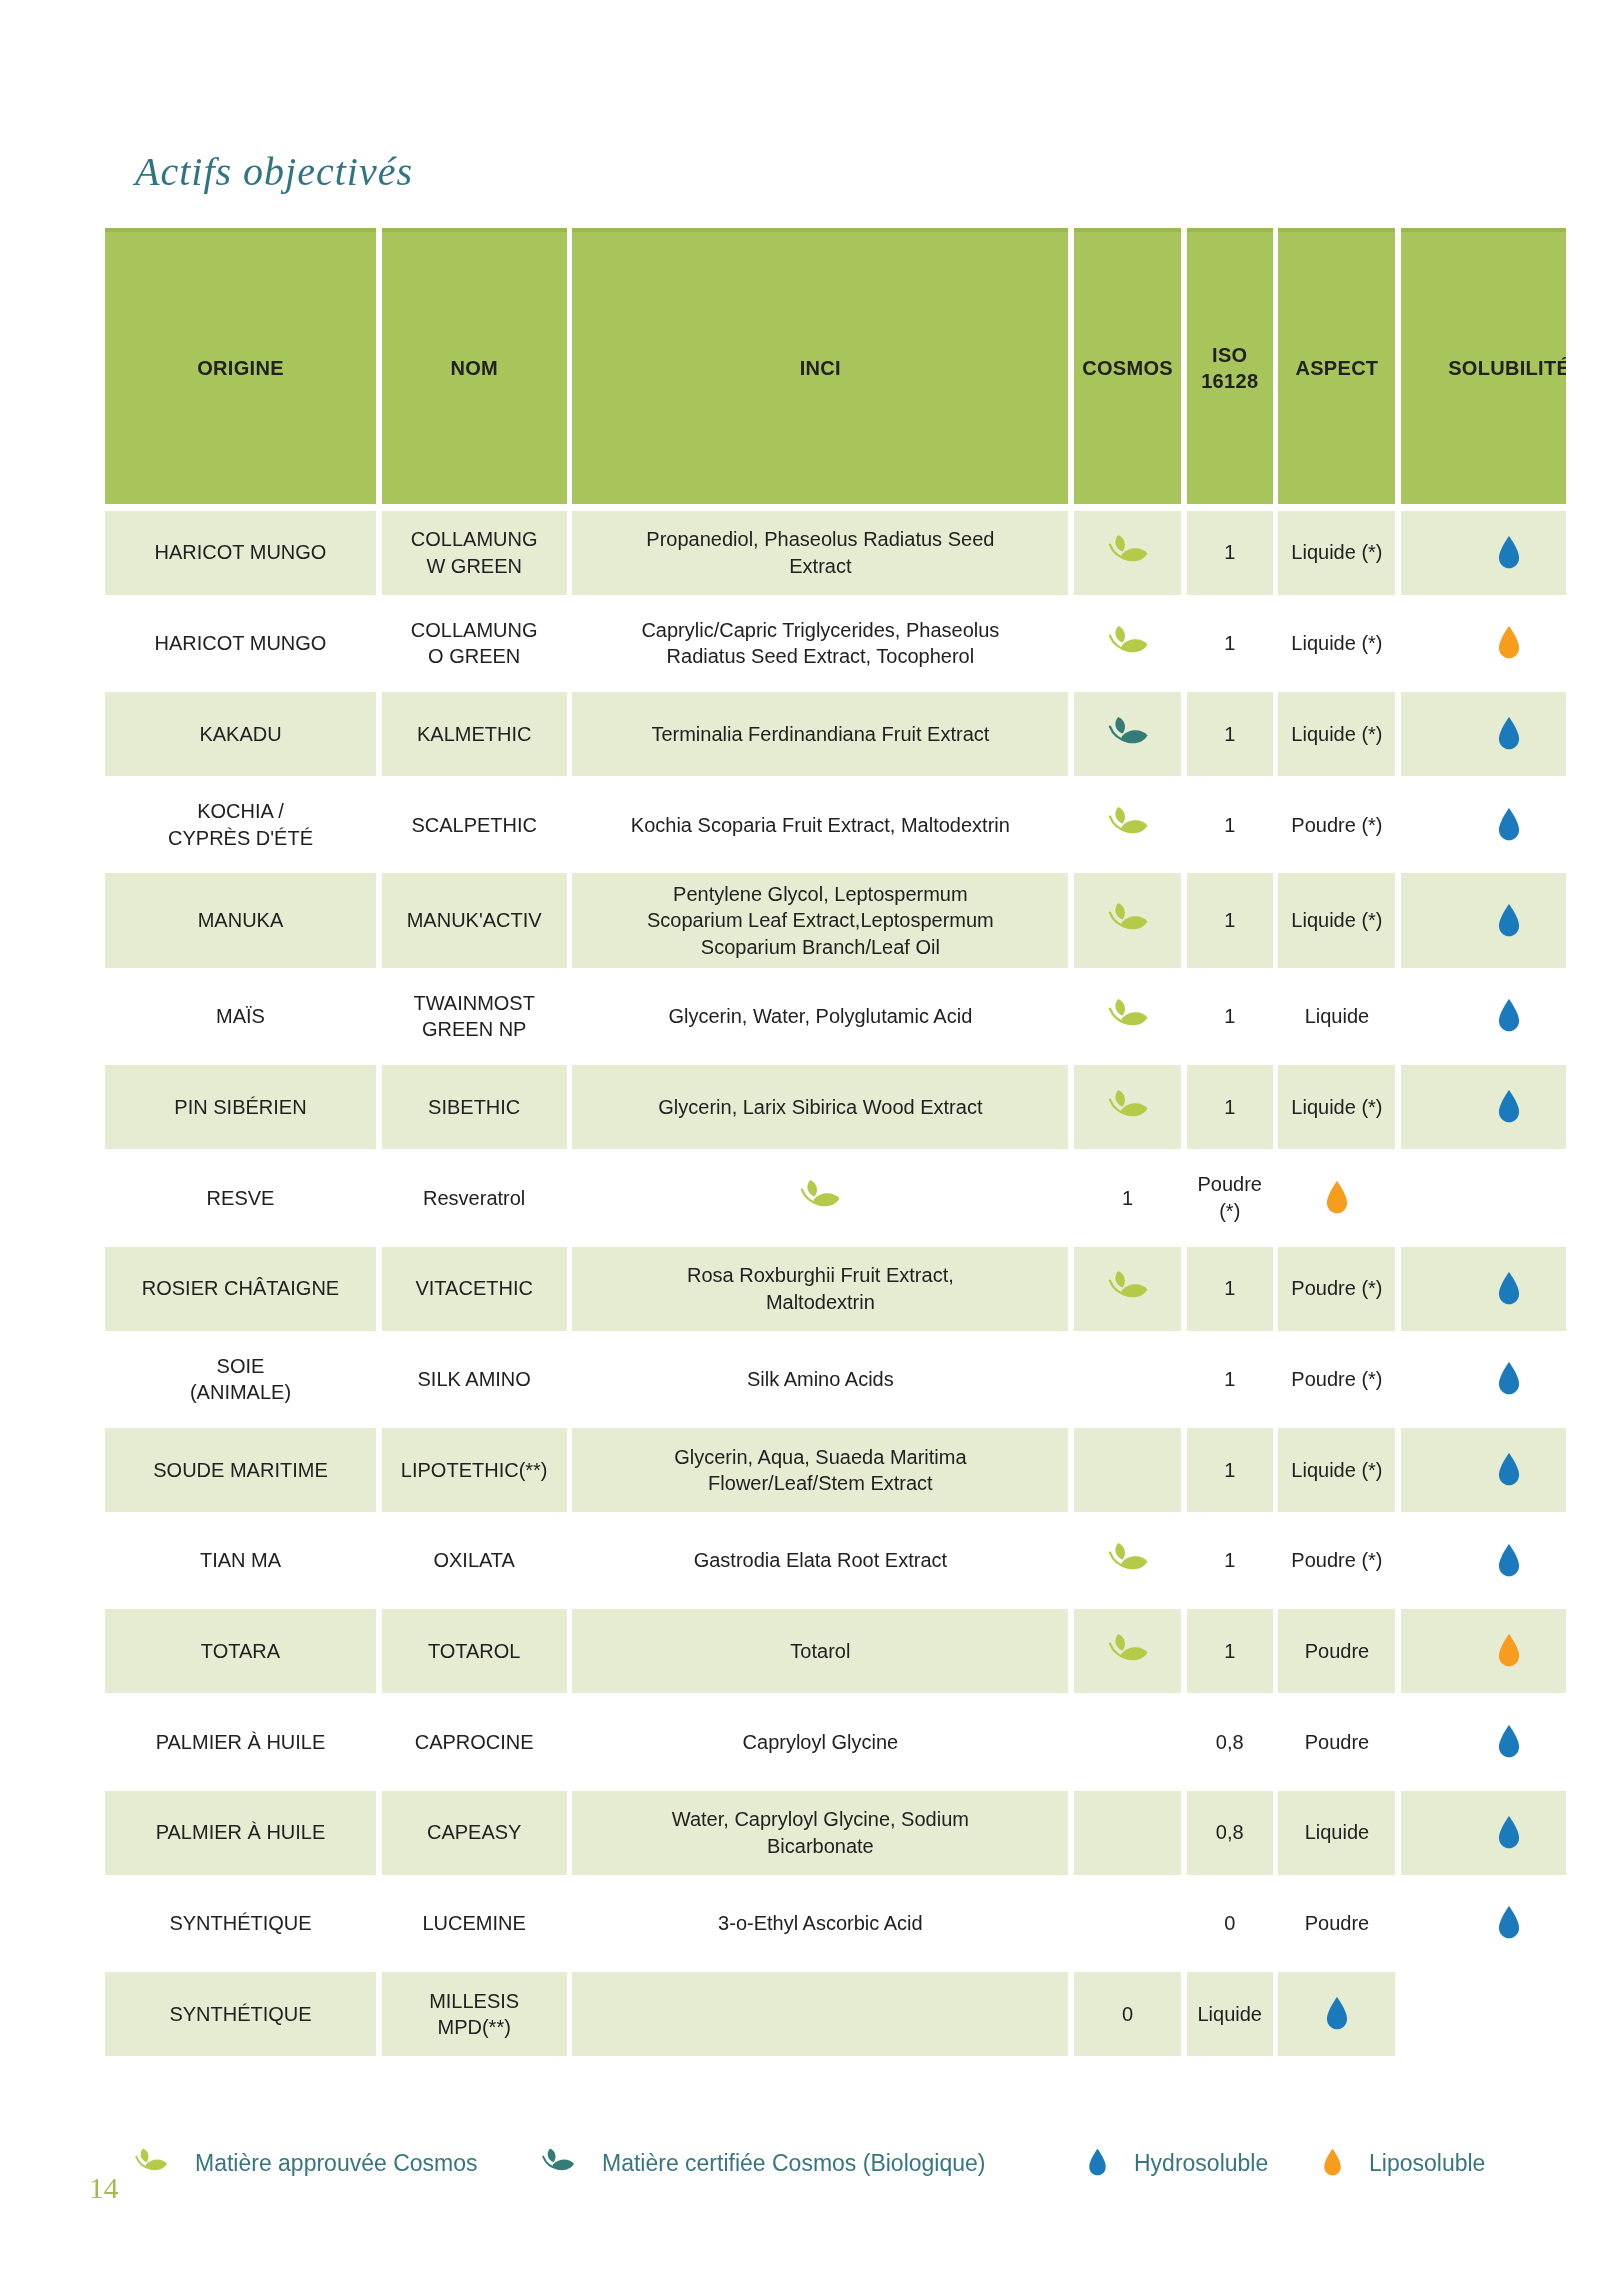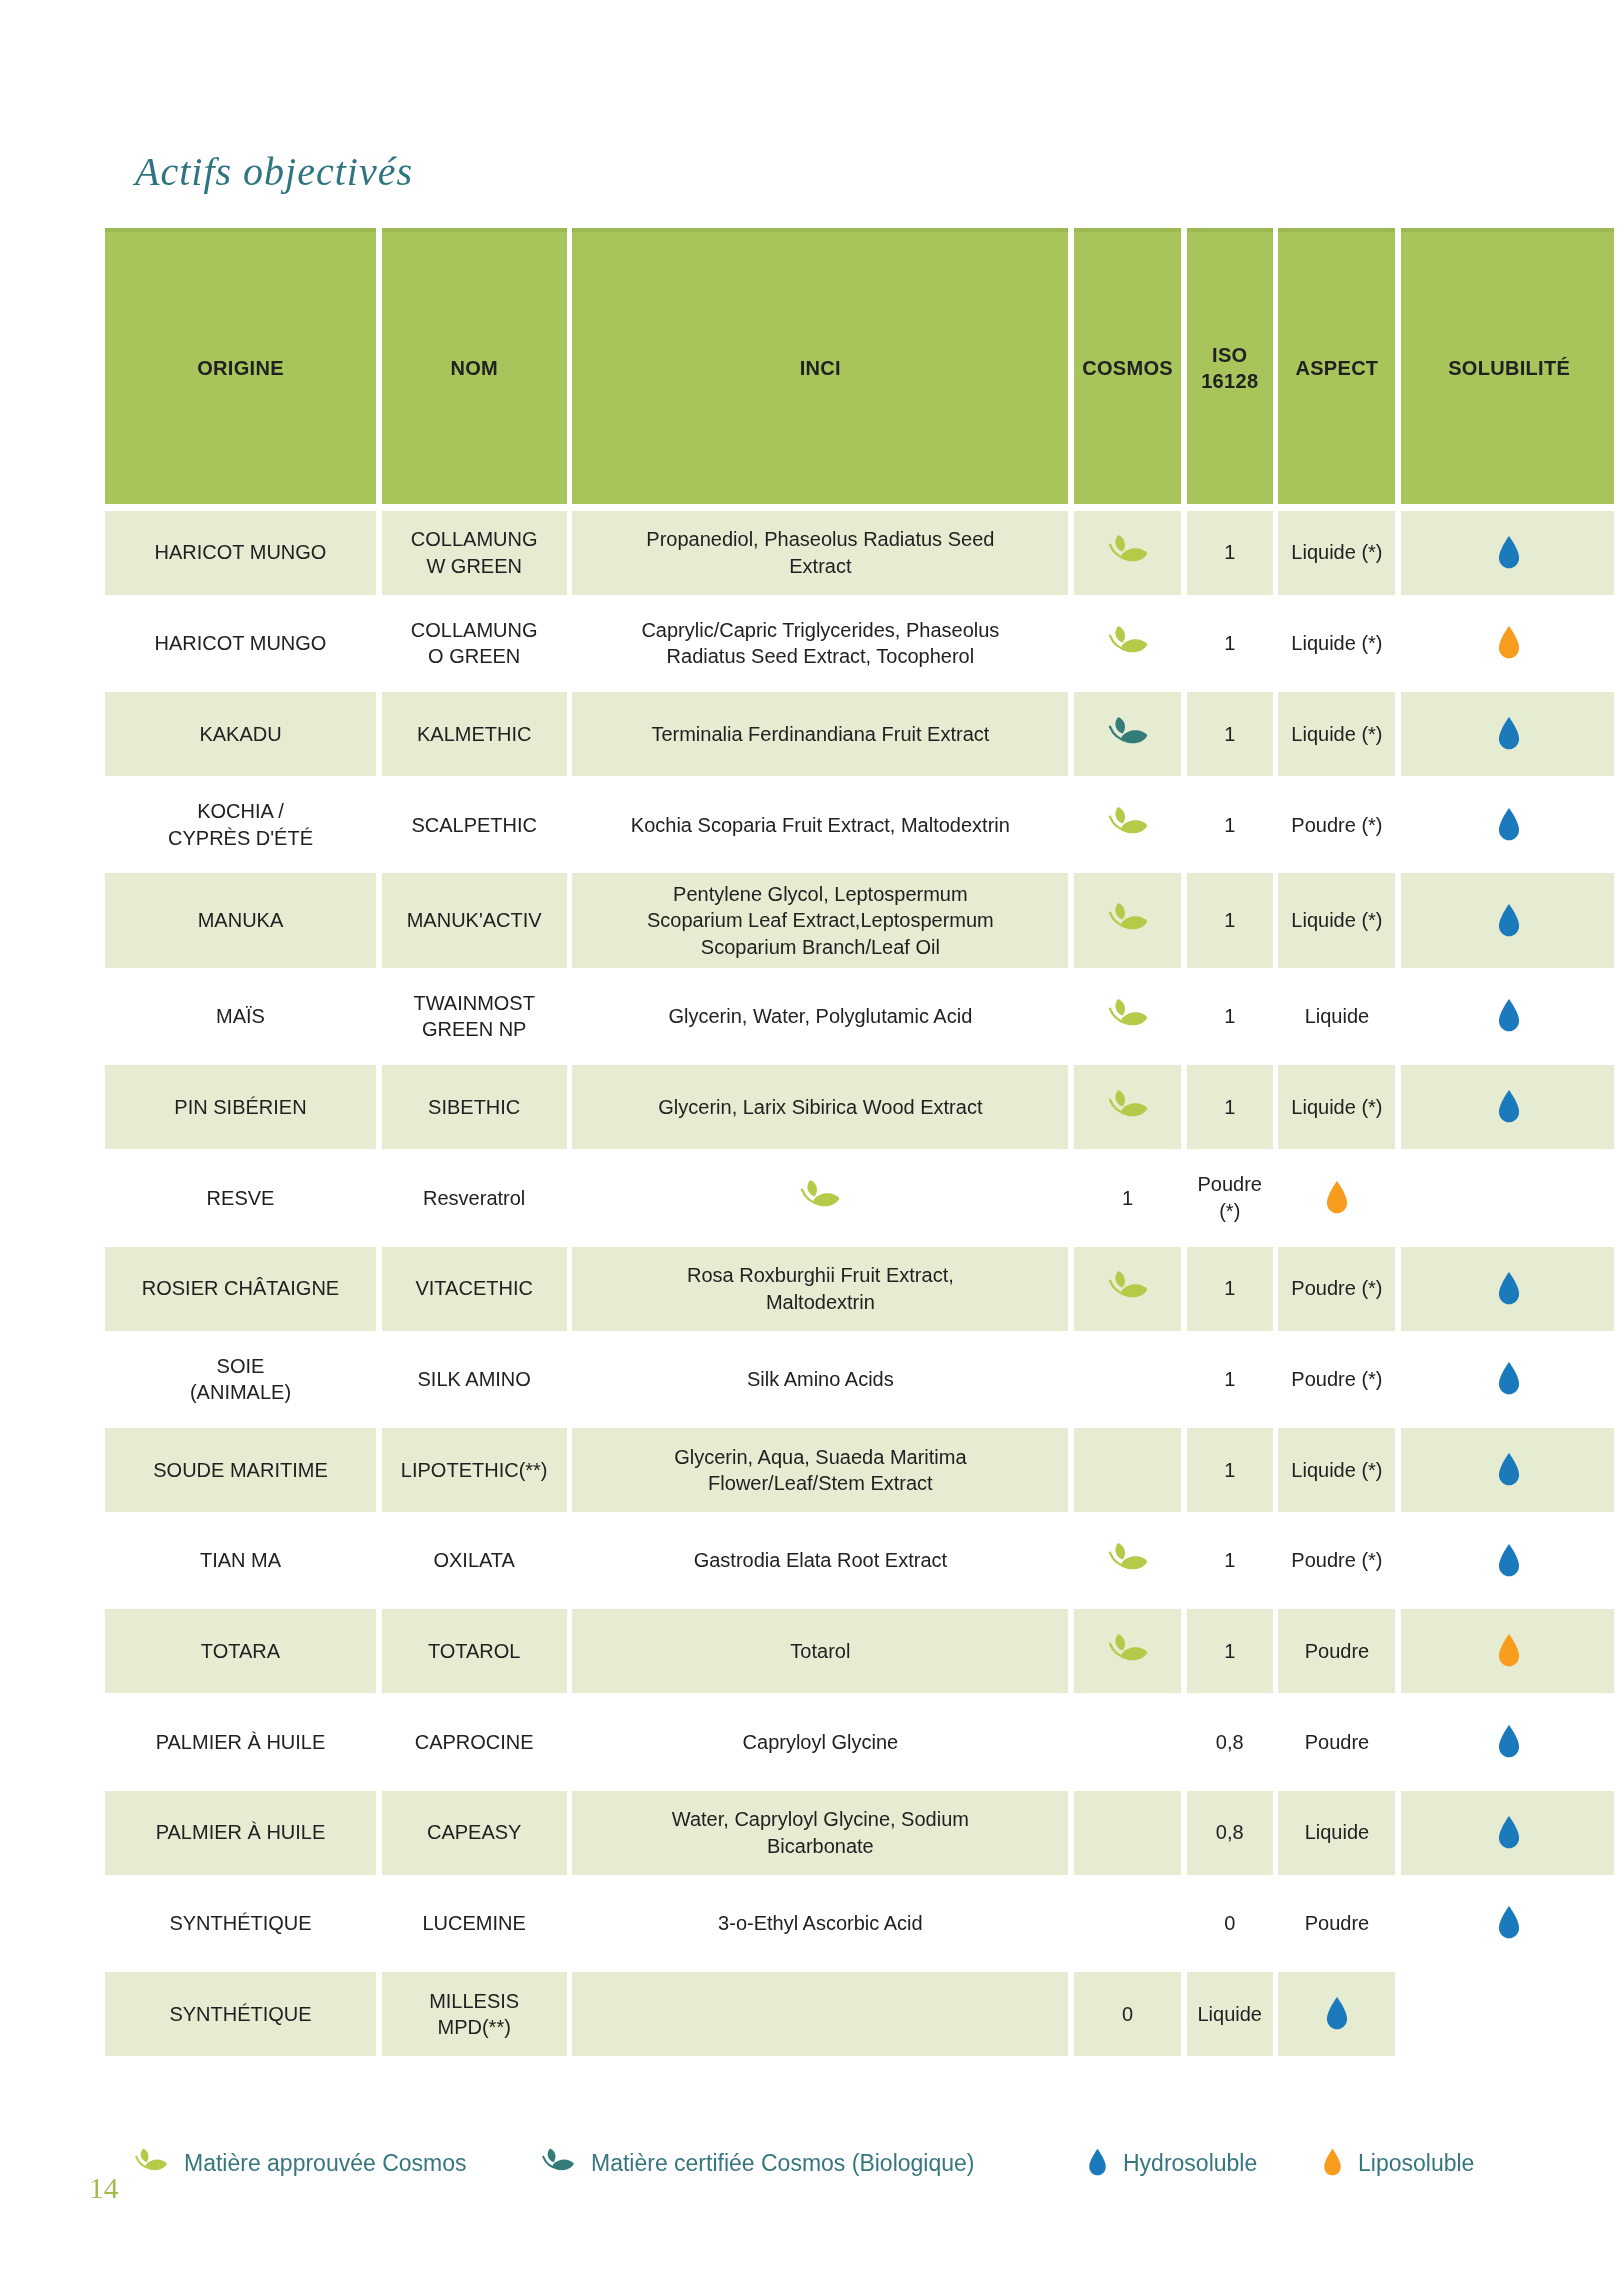--- a/index.html
+++ b/index.html
@@ -3,21 +3,20 @@
 <meta charset="utf-8">
 <style>
   html,body{margin:0;padding:0;background:#ffffff;}
   .page{
     position:relative;
     width:1566px;height:2269px;
     background:#ffffff;
     font-family:"Liberation Sans", sans-serif;
     color:var(--cell-text,#212121);
     overflow:hidden;
-    padding-left:48px;
   }
   .page-title{
     position:absolute;left:135px;top:148px;
     font-family:"Liberation Serif", serif;
     font-style:italic;
     font-size:40px;
     color:var(--title-teal,#2f7581);
     letter-spacing:1px;
   }
   .table{
@@ -49,21 +48,21 @@
   .body-row{min-height:84px;}
   .body-row.shaded .cell{background:var(--row-green,#e6ecd2);}
   .prewrap{white-space:pre-line;}
   .leaf,.drop{display:block;}
   .leaf.approved{color:var(--leaf-approved,#b6ca4a);}
   .leaf.certified{color:var(--leaf-certified,#337c78);}
   .drop.hydro{color:var(--hydro-blue,#1b7abc);}
   .drop.lipo{color:var(--lipo-orange,#f79c1d);}
   .legend-item{
     position:absolute;top:2142px;height:42px;
-    display:flex;align-items:center;gap:15px;
+    display:flex;align-items:center;gap:26px;
     color:var(--legend-teal,#35767f);
     font-size:23px;
   }
   .legend-item .icon{display:flex;align-items:center;}
   .page-number{
     position:absolute;left:89px;top:2172px;
     font-family:"Liberation Serif", serif;
     font-size:29.5px;
     color:var(--page-number-green,#9fbd4e);
     text-align:right;

